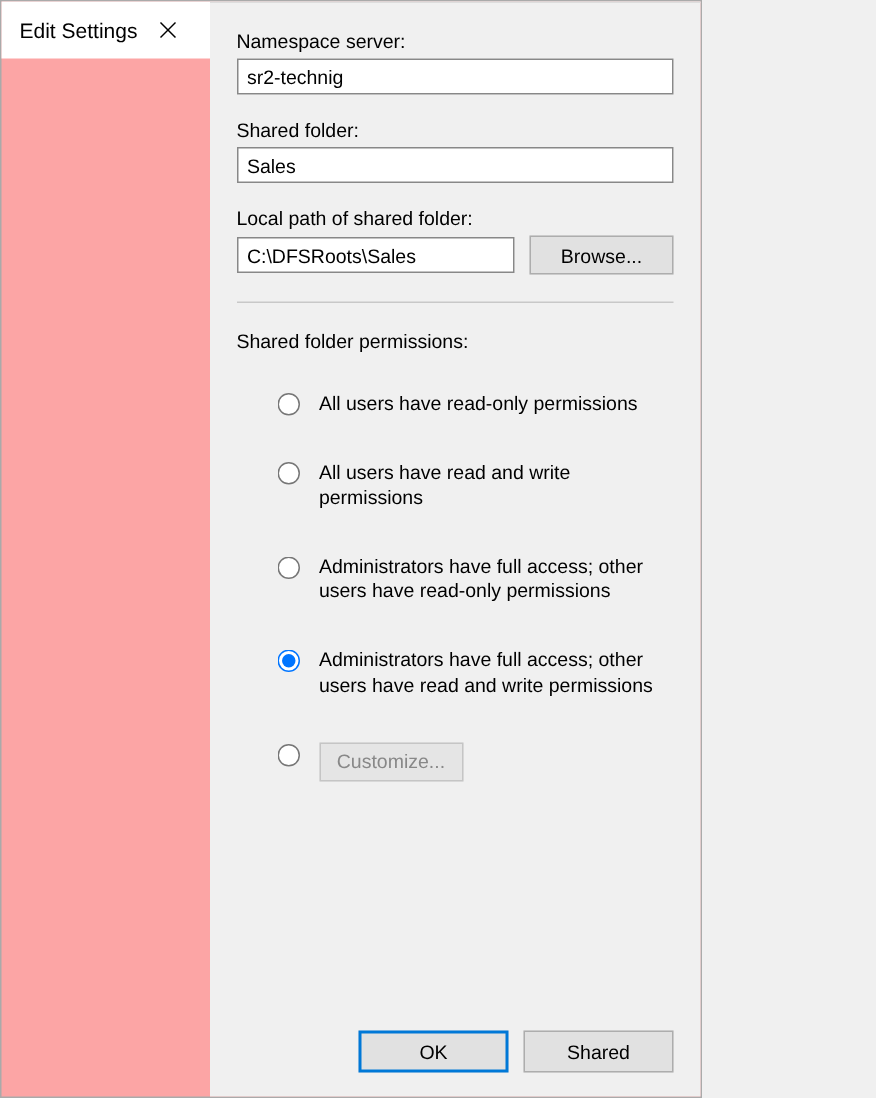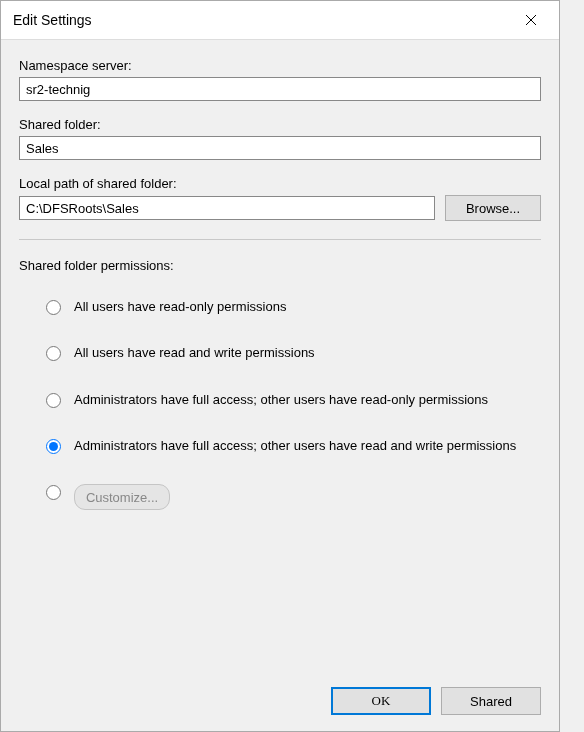--- a/index.html
+++ b/index.html
@@ -4,26 +4,26 @@
 <style>
   * { box-sizing: border-box; }
   body {
     margin: 0;
     font-family: "Segoe UI", Tahoma, sans-serif;
     font-size: 13px;
     background: #f0f0f0;
     color: #000;
   }
   .window {
-    width: 560px;
+    width: 468px;
     height: 732px;
     background: #fca5a5;
     border: 1px solid #aaa;
     display: flex;
-    flex-direction: column;
+    flex-direction: row;
   }
   .titlebar {
     height: 38px;
     display: flex;
     align-items: center;
     padding: 0 8px 0 12px;
     background: #fff;
   }
   .titlebar .title {
     flex: 1;
@@ -68,26 +68,24 @@
     font-family: inherit;
     font-size: 13px;
     background: #e1e1e1;
     border: 1px solid #adadad;
     cursor: default;
   }
   .btn:disabled {
     color: #888;
     background: #e5e5e5;
     border-color: #c5c5c5;
-    border-radius: 11px;
   }
   .btn-default {
     border: 2px solid #0078d7;
     background: #e1e1e1;
-    font-family: Liberation Serif, serif;
   }
 
   .hr {
     border: none;
     border-top: 1px solid #c8c8c8;
     margin: 18px 0 14px 0;
   }
 
   .radio-group { margin-left: 22px; }
   .radio-item {

